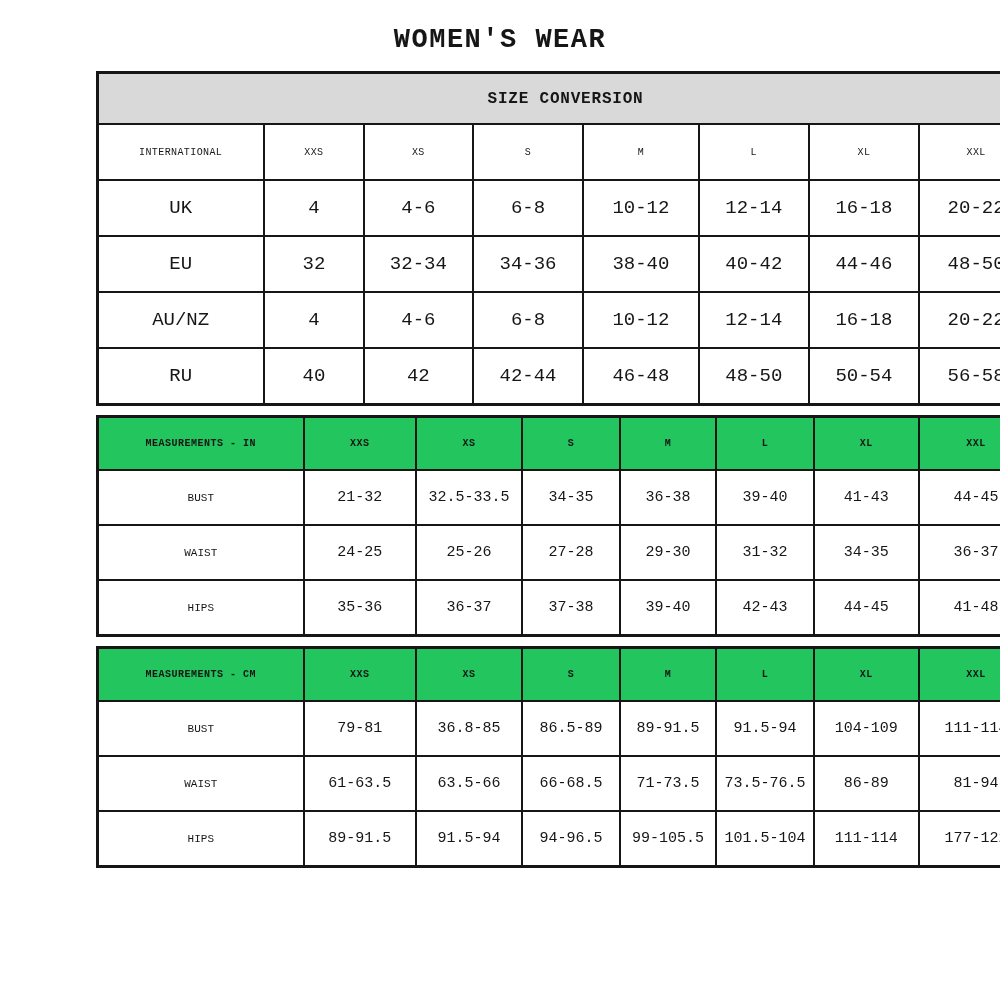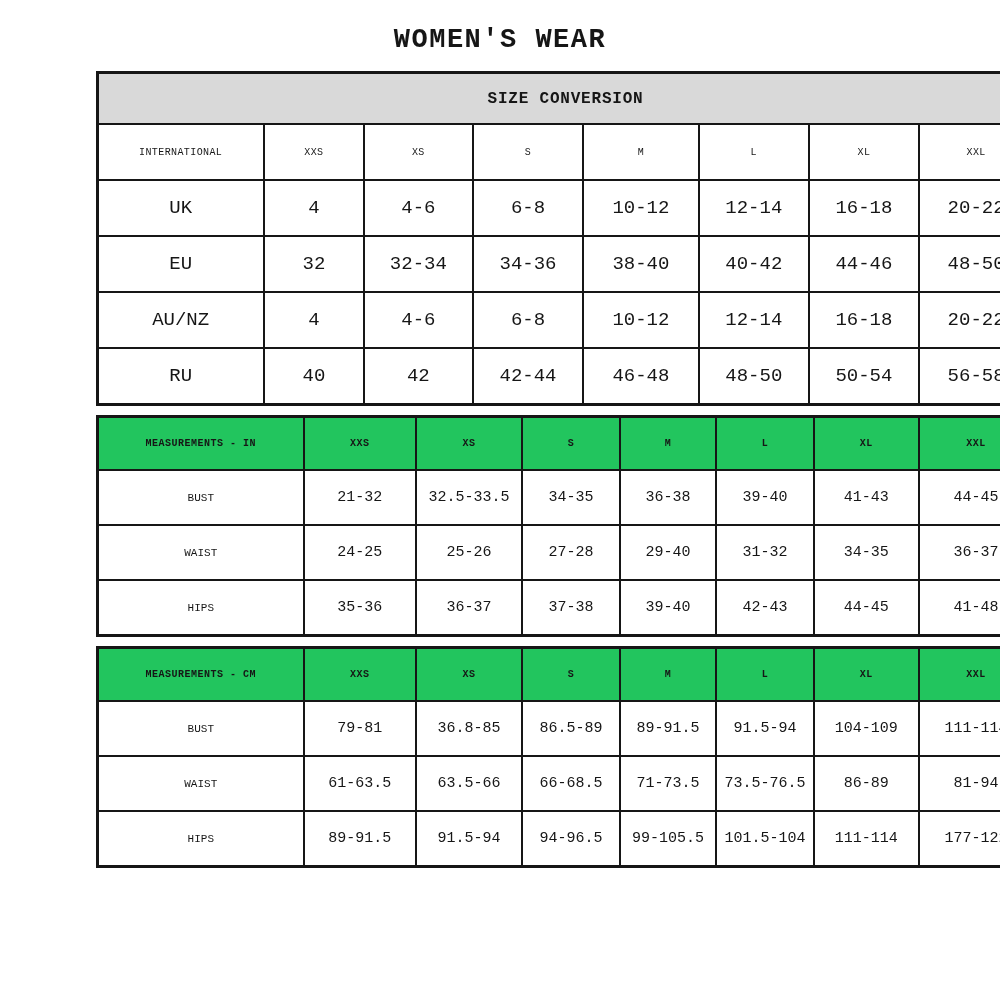--- a/index.html
+++ b/index.html
@@ -180,21 +180,21 @@
           <td>36-38</td>
           <td>39-40</td>
           <td>41-43</td>
           <td>44-45</td>
         </tr>
         <tr>
           <td class="row-label">WAIST</td>
           <td>24-25</td>
           <td>25-26</td>
           <td>27-28</td>
-          <td>29-40</td>
+          <td>29-30</td>
           <td>31-32</td>
           <td>34-35</td>
           <td>36-37</td>
         </tr>
         <tr>
           <td class="row-label">HIPS</td>
           <td>35-36</td>
           <td>36-37</td>
           <td>37-38</td>
           <td>39-40</td>

